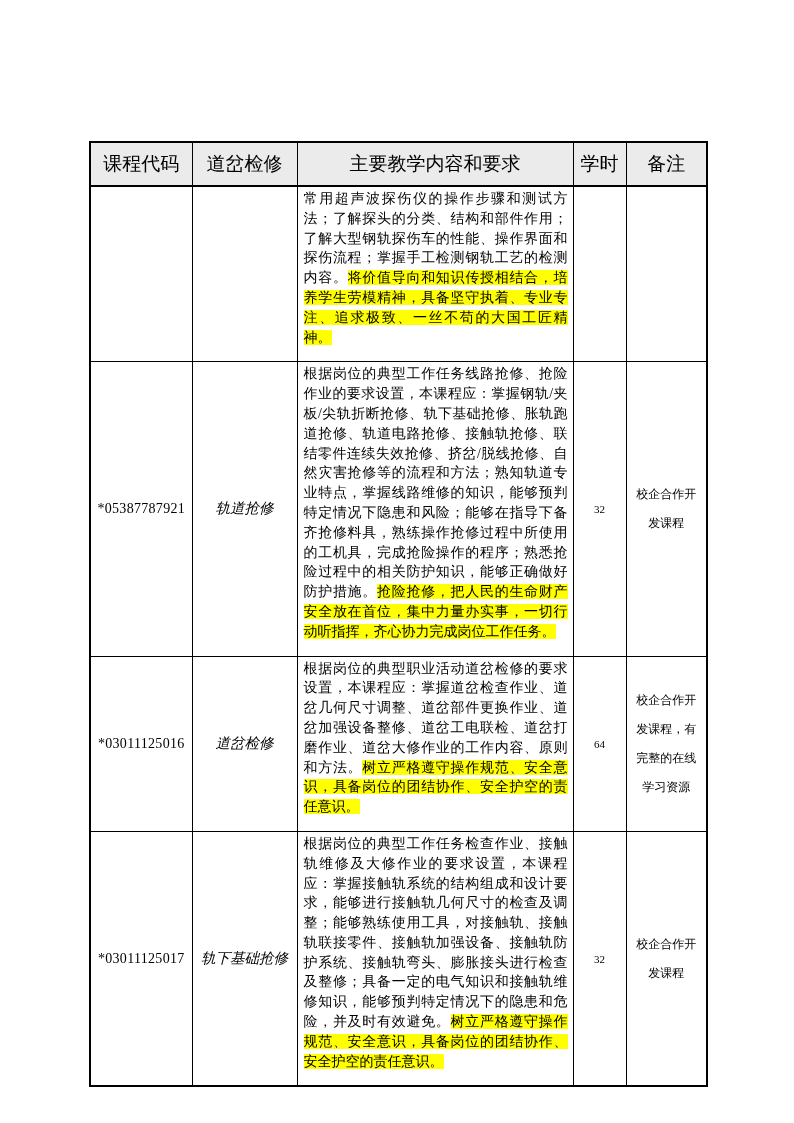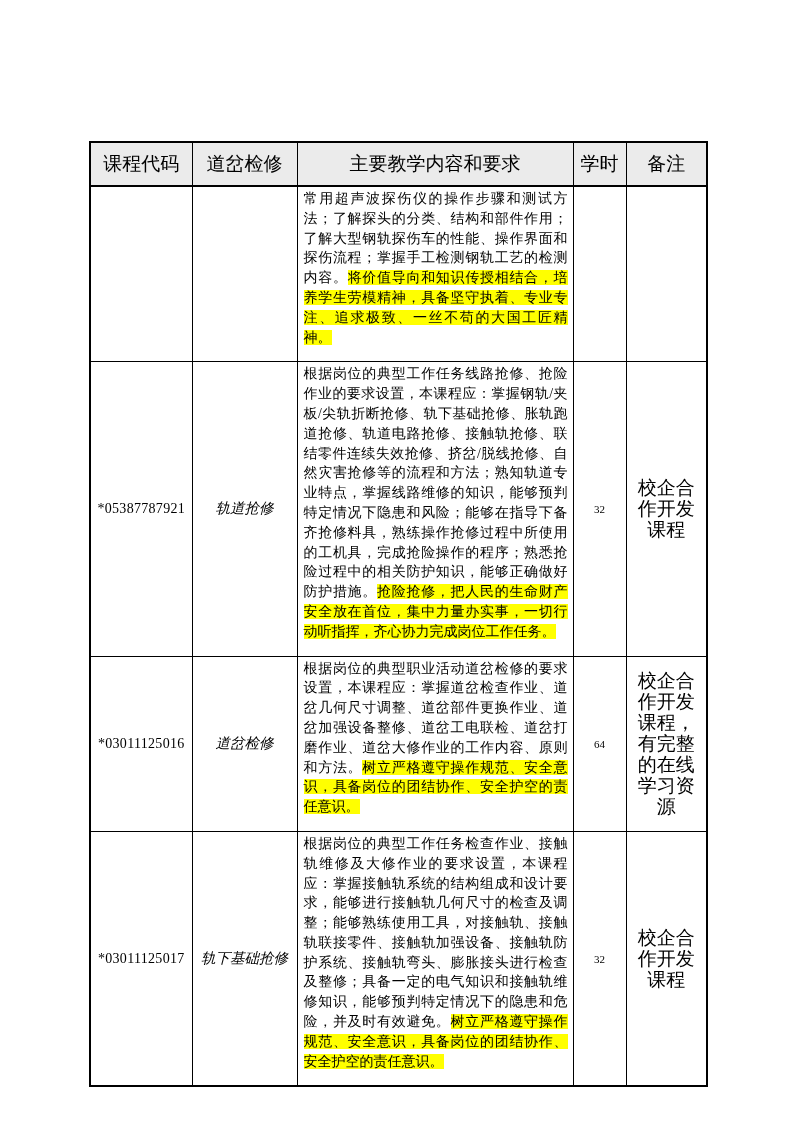--- a/index.html
+++ b/index.html
@@ -47,22 +47,22 @@
     line-height:19.8px;
     text-align:justify;
     text-justify:inter-ideograph;
   }
   td.hours-cell{
     text-align:center;vertical-align:middle;
     font-size:11px;
   }
   td.remark-cell{
     text-align:center;vertical-align:middle;
-    font-size:19px;
-    line-height:21px;
+    font-size:12px;
+    line-height:29px;
     padding:2px 4px;
   }
   tr.r1 td{height:138px;}
   tr.r2 td{height:279px;}
   tr.r3 td{height:145px;}
   tr.r4 td{height:216px;}
   .hl{  }
 </style>
 </head>
 <body style="background: rgb(255, 255, 255);">

